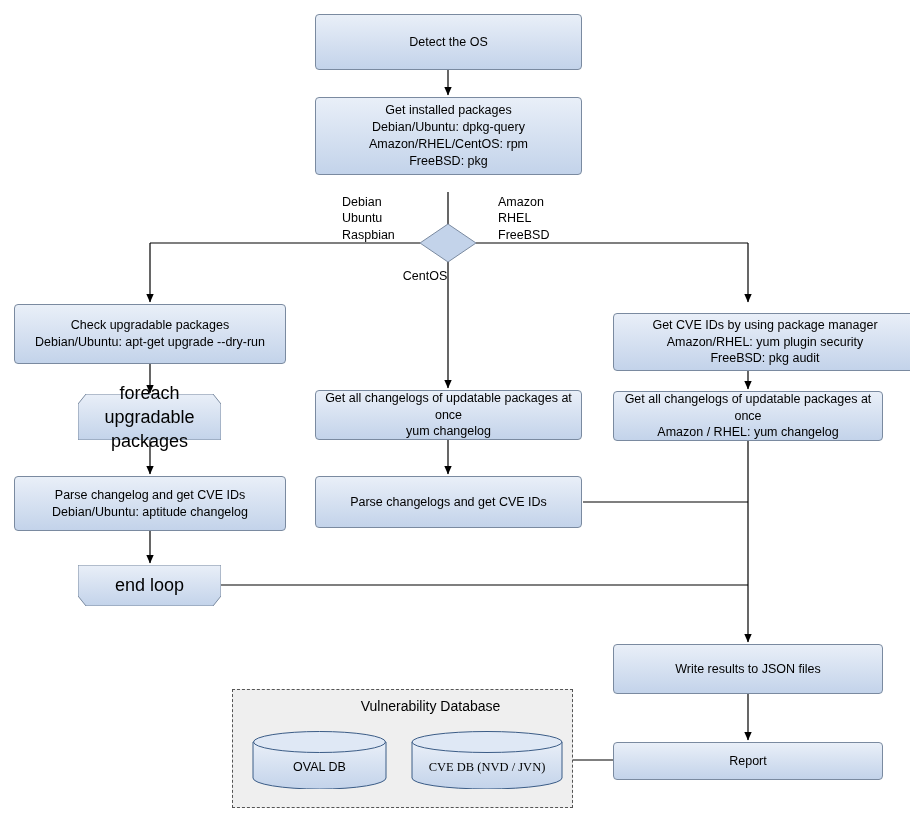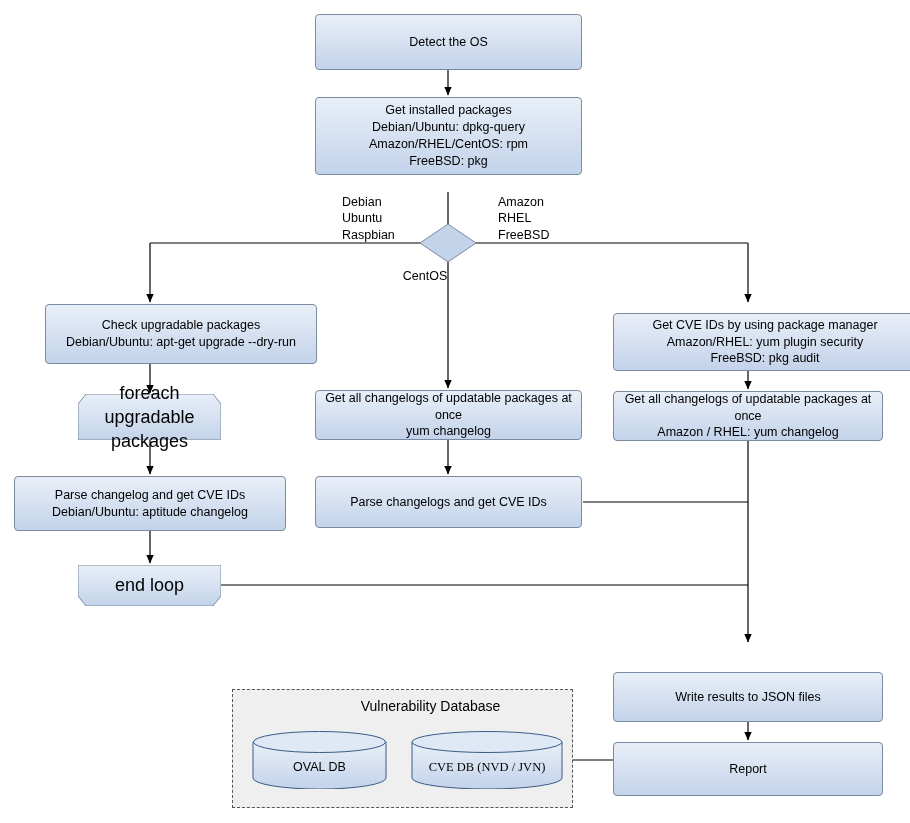--- a/index.html
+++ b/index.html
@@ -162,21 +162,21 @@
   <div class="edge-label" style="left:342px; top:194px; width:80px; text-align:left;">Debian
 Ubuntu
 Raspbian</div>
 
   <div class="edge-label" style="left:498px; top:194px; width:80px; text-align:left;">Amazon
 RHEL
 FreeBSD</div>
 
   <div class="edge-label" style="left:390px; top:268px; width:70px; text-align:center;">CentOS</div>
 
-  <div class="node box" style="left:14px; top:304px; width:272px; height:60px;margin-left:31px;">
+  <div class="node box" style="left:14px; top:304px; width:272px; height:60px;">
     <span class="lines">Check upgradable packages
 Debian/Ubuntu: apt-get upgrade --dry-run</span>
   </div>
 
   <div class="shape-wrap" style="left:78px; top:394px; width:143px; height:46px;">
     <svg class="shape" width="143" height="46" viewBox="0 0 143 46">
       <defs>
         <linearGradient id="gradLoop" x1="0" y1="0" x2="0" y2="1">
           <stop offset="0%" stop-color="#e9eff8"></stop>
           <stop offset="100%" stop-color="#c3d3ea"></stop>
@@ -219,25 +219,25 @@
     <span class="lines">Get CVE IDs by using package manager
 Amazon/RHEL: yum plugin security
 FreeBSD: pkg audit</span>
   </div>
 
   <div class="node box" style="left:613px; top:391px; width:270px; height:50px;">
     <span class="lines">Get all changelogs of updatable packages at once
 Amazon / RHEL: yum changelog</span>
   </div>
 
-  <div class="node box" style="left:613px; top:644px; width:270px; height:50px;margin-top:28px;">
+  <div class="node box" style="left:613px; top:644px; width:270px; height:50px;">
     <span class="lines">Write results to JSON files</span>
   </div>
 
-  <div class="node box" style="left:613px; top:742px; width:270px; height:54px;">
+  <div class="node box" style="left:613px; top:742px; width:270px; height:38px;">
     <span class="lines">Report</span>
   </div>
 
   <div class="group-box" style="left:232px; top:689px; width:341px; height:119px;">
     <div class="group-title" style="top:8px;">Vulnerability Database</div>
   </div>
 
   <div class="shape-wrap" style="left:252px; top:731px; width:135px; height:58px;">
     <svg class="shape" width="135" height="58" viewBox="0 0 135 58">
       <defs>

